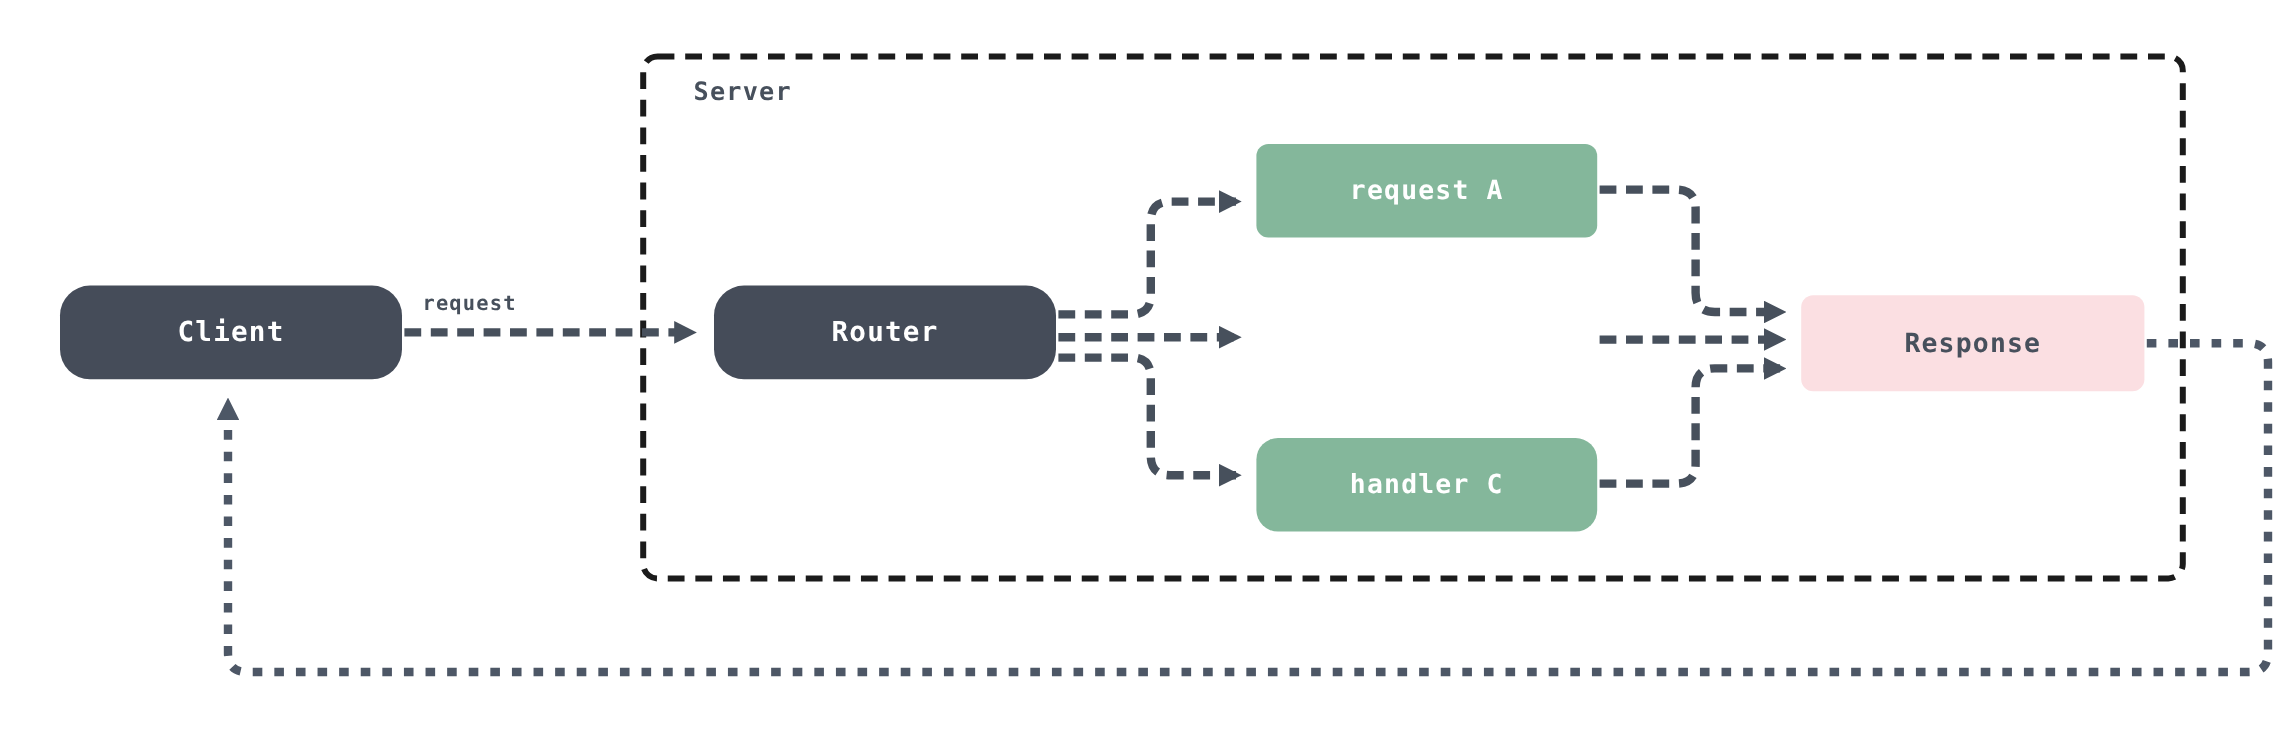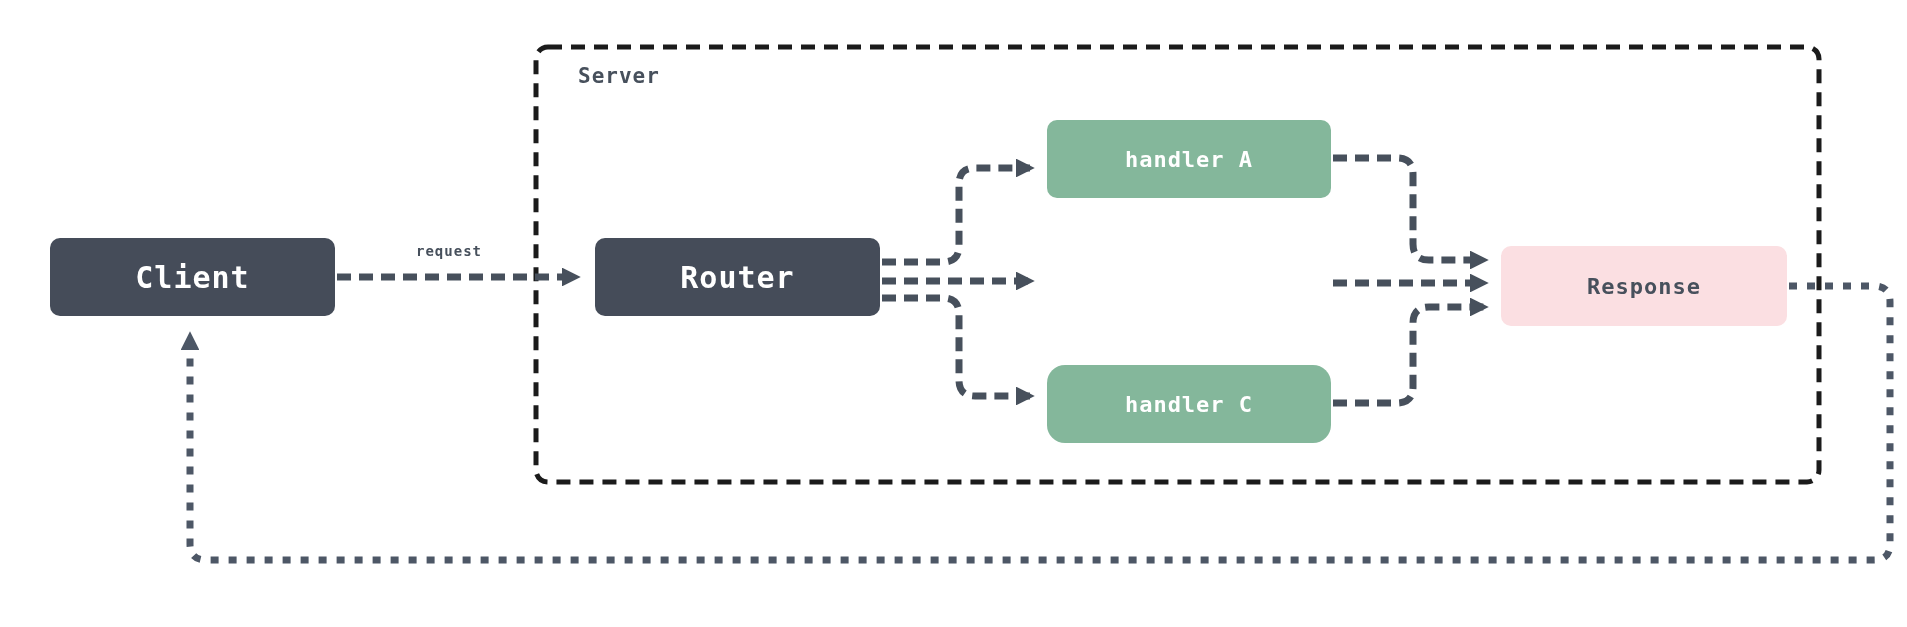--- a/index.html
+++ b/index.html
@@ -43,31 +43,31 @@
   }
   .arrowhead{fill:var(--edge);}
   .arrowhead-return{fill:var(--return-edge);}
   .node{
     position:absolute;
     display:flex;align-items:center;justify-content:center;
     border-radius:10px;
     font-weight:bold;
     letter-spacing:1px;
   }
-  .node-dark{background:var(--node-dark);color:var(--text-light);font-size:30px;}
+  .node-dark{background:var(--node-dark);color:var(--text-light);font-size:23px;border-radius:25px;}
   .node-green{background:var(--node-green);color:var(--text-light);font-size:22px;}
   .node-pink{background:var(--node-pink);color:var(--text-dark);font-size:22px;}
   .floating-label{
     position:absolute;
     color:var(--text-dark);
     font-weight:bold;
     font-size:21px;
     letter-spacing:1px;
   }
-  .request-label{left:325px;top:243px;width:130px;text-align:right;font-size:14px;}
+  .request-label{left:325px;top:243px;width:130px;text-align:left;font-size:17px;}
   .server-label{left:551px;top:64px;}
   .n-client{left:23px;top:238px;width:285px;height:78px;}
   .n-router{left:568px;top:238px;width:285px;height:78px;}
   .n-handler-a{left:1020px;top:120px;width:284px;height:78px;}
   .n-handler-b{left:1020px;top:243px;width:284px;height:78px;}
   .n-handler-c{left:1020px;top:365px;width:284px;height:78px;border-radius:18px;}
   .n-response{left:1474px;top:246px;width:286px;height:80px;text-align:center;}
 </style>
 </head>
 <body>
@@ -102,21 +102,21 @@
   <div class="floating-label server-label">Server</div>
   <div class="floating-label request-label">request</div>
 
   <div class="node node-dark n-client">
     <span>Client</span>
   </div>
   <div class="node node-dark n-router">
     <span>Router</span>
   </div>
   <div class="node node-green n-handler-a">
-    <span>handler A</span>
+    <span>request A</span>
   </div>
   <div class="node node-green n-handler-c">
     <span>handler C</span>
   </div>
   <div class="node node-pink n-response">
     <span>Response</span>
   </div>
 
 </div>
 

